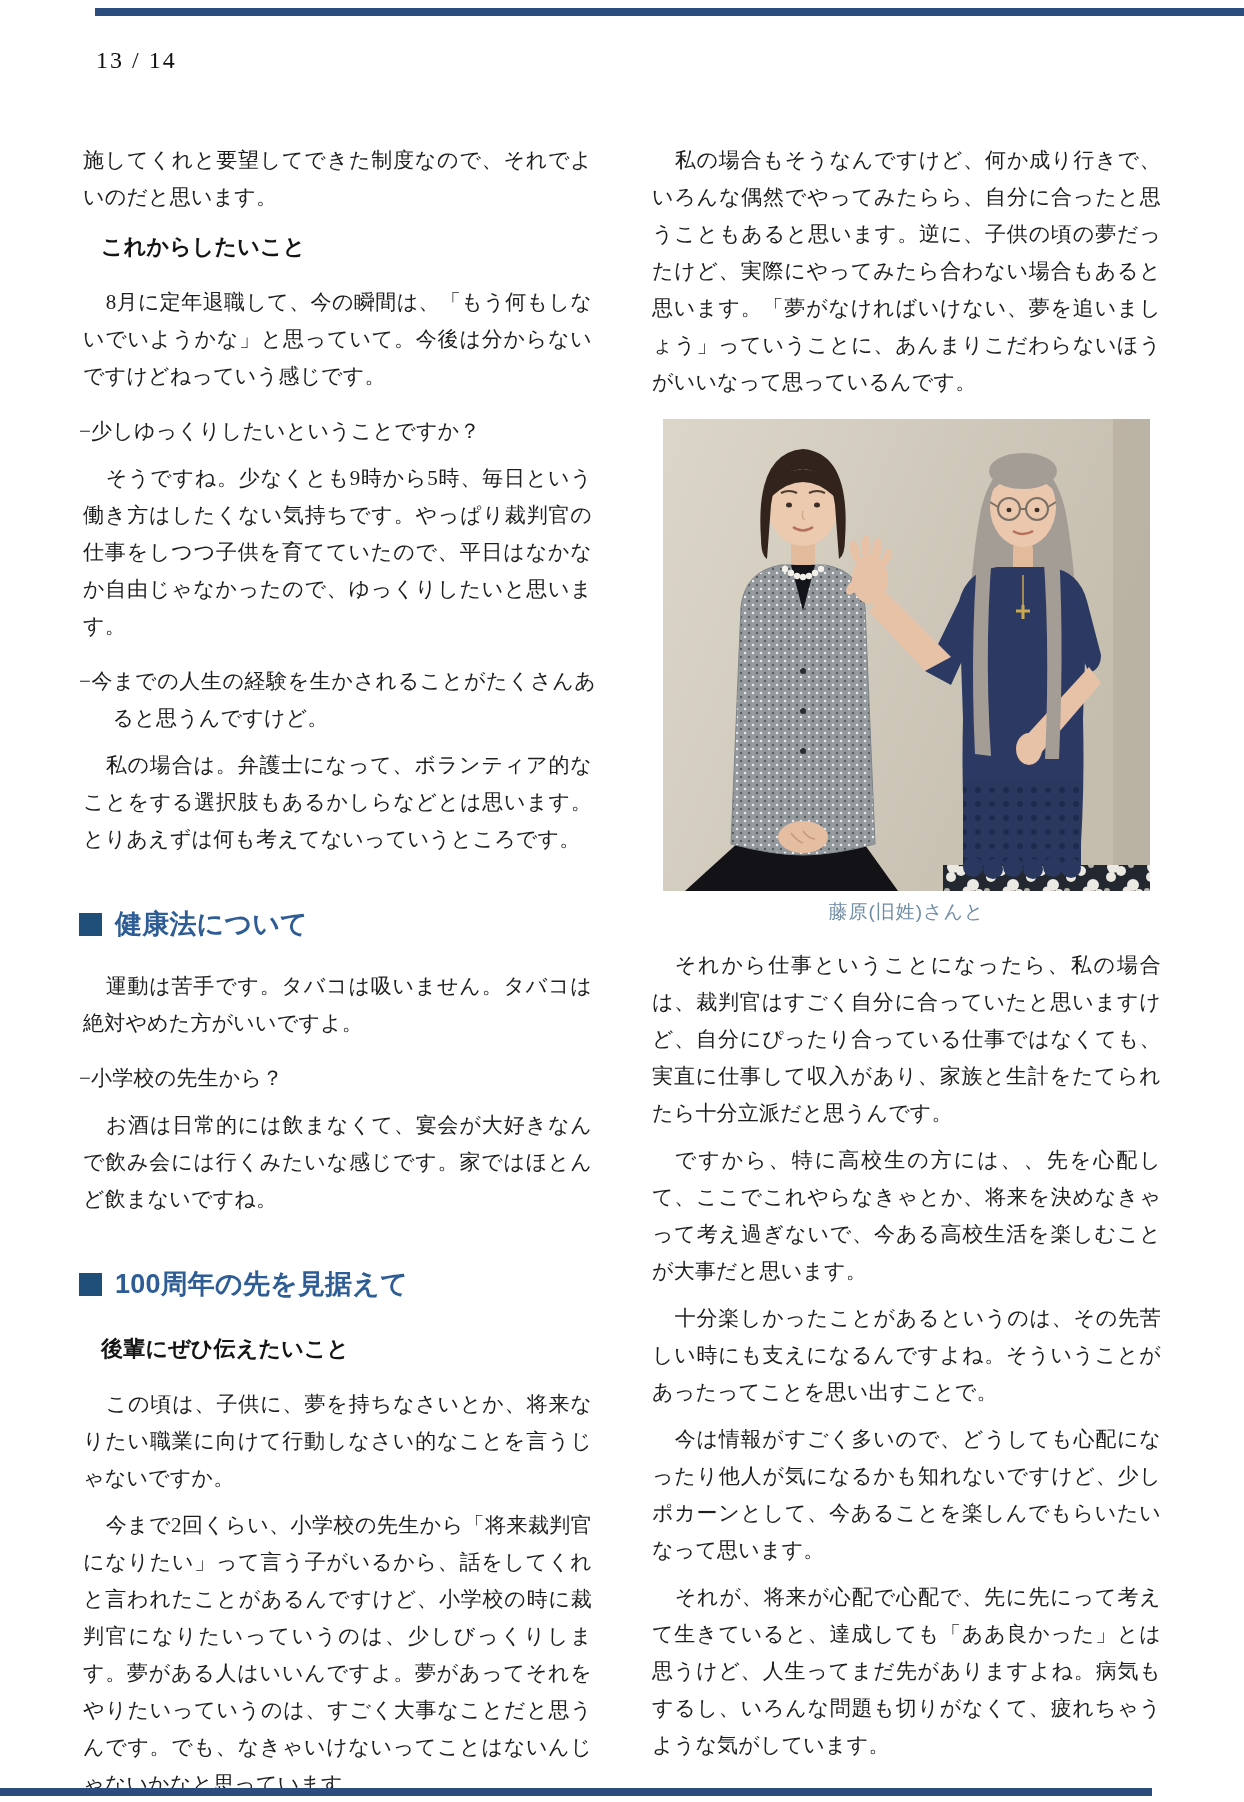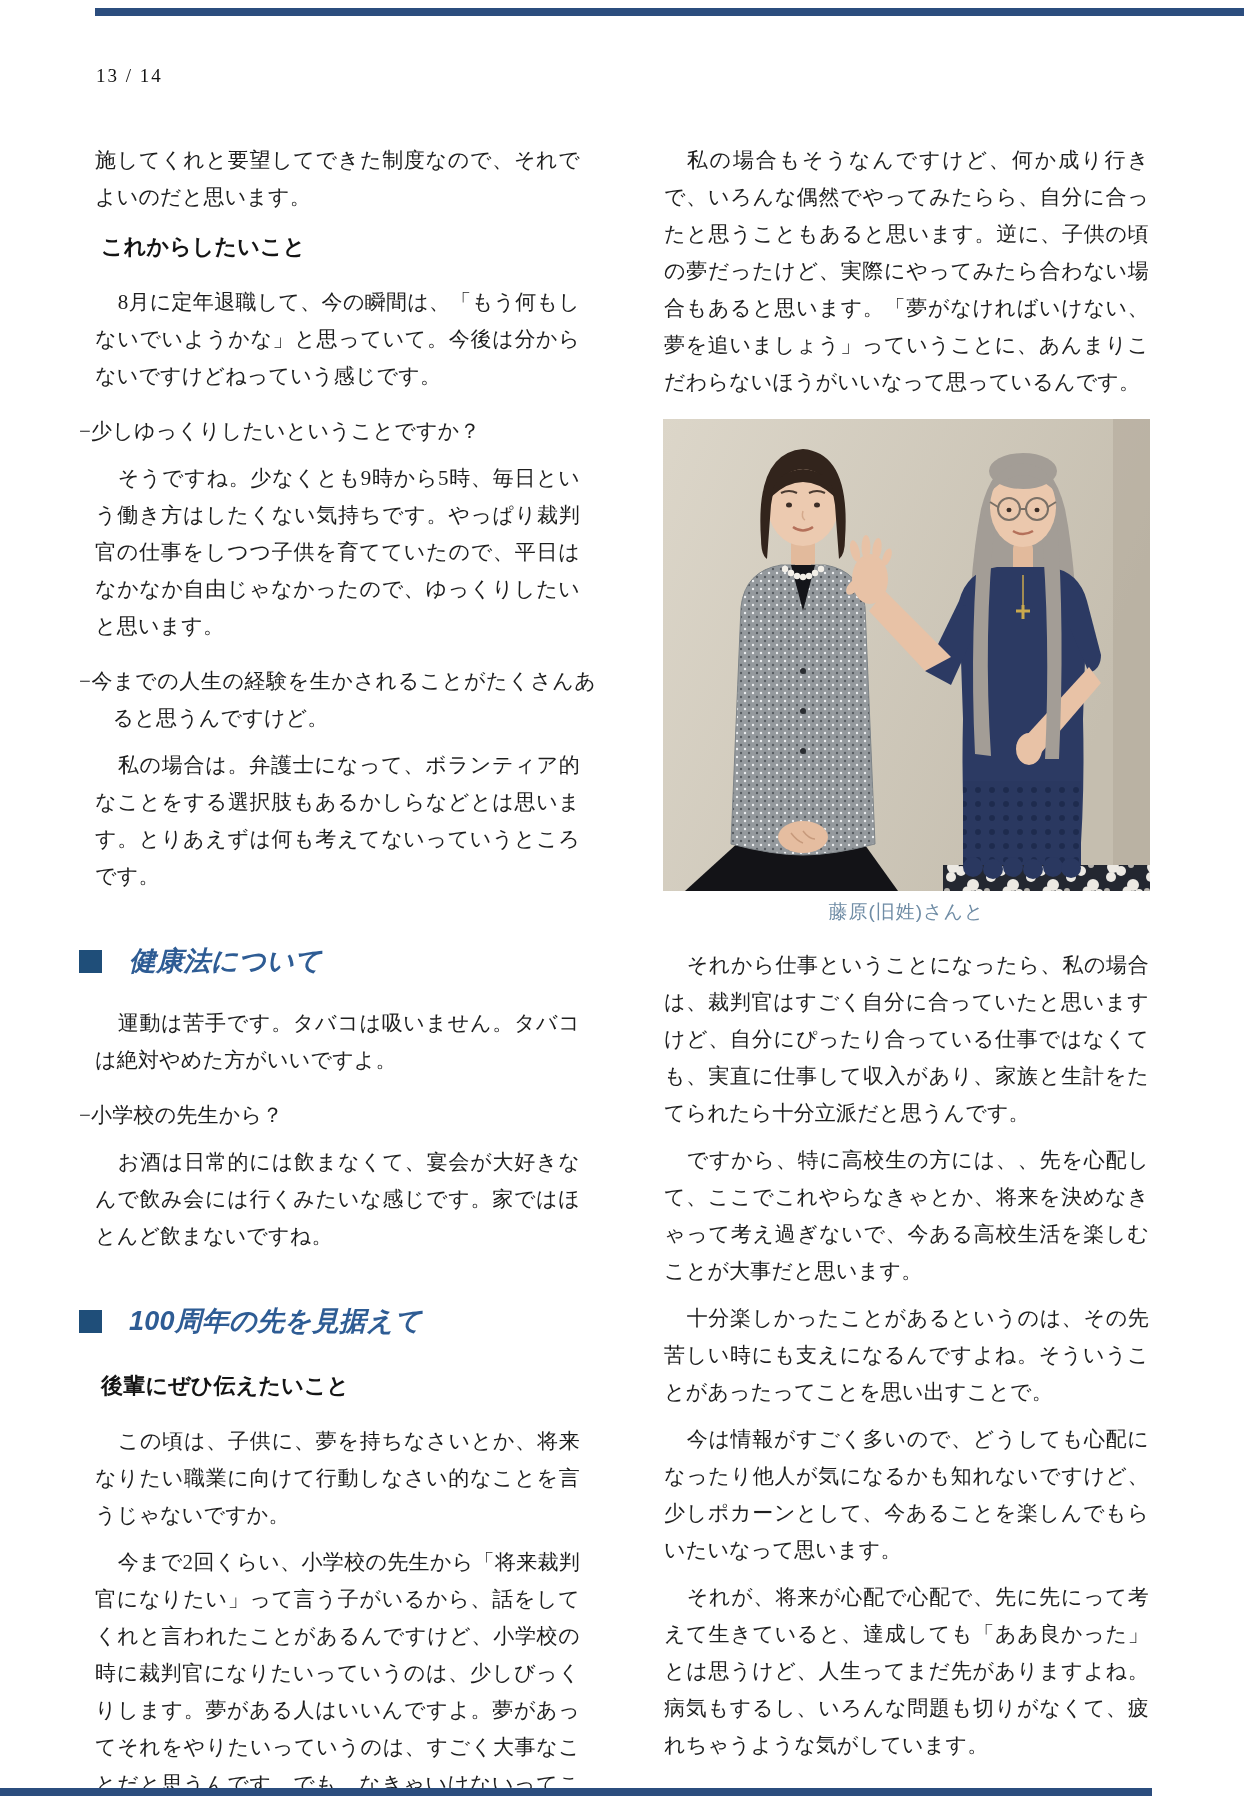--- a/index.html
+++ b/index.html
@@ -2,37 +2,37 @@
 <html lang="ja"><head>
 <meta charset="utf-8">
 <style>
   html,body { margin:0; padding:0; background:#ffffff; }
   .page {
     position:relative; width:1244px; height:1802px; background:#ffffff;
     overflow:hidden; font-family:"Liberation Serif","DejaVu Serif",serif; color:#1e1e1e;
   }
   .header-rule { position:absolute; top:8px; left:95px; width:1149px; height:8px; background:#2B4D7E; }
   .footer-rule { position:absolute; bottom:6px; left:0; width:1152px; height:8px; background:#2B4D7E; }
-  .page-number { position:absolute; top:60px; left:96px; font-size:19px; line-height:32px; letter-spacing:2px; color:#111; }
+  .page-number { position:absolute; top:44px; left:96px; font-size:24px; line-height:32px; letter-spacing:2px; color:#111; }
   .columns { position:absolute; top:142px; left:79px; display:flex; gap:52px; }
   .col {
     width:517px; display:flex; flex-direction:column;
     font-size:21px; line-height:37px; text-align:justify; letter-spacing:0.2px;
   }
-  .p { margin:0 16px 10px; text-indent:1.08em; }
+  .p { margin:0 4px 10px; text-indent:1.08em; }
   .p.flush { text-indent:0; }
   .q { margin:8px 0 10px; padding-left:1.6em; text-indent:-1.6em; }
   .subhead {
     margin:6px 0 22px; padding-left:1em; font-family:"Liberation Sans","DejaVu Sans",sans-serif;
     font-weight:bold; font-size:22px; line-height:30px; color:#141414;
   }
   .section {
-    margin:36px 0 24px; display:flex; align-items:center; gap:27px;
+    margin:36px 0 24px; display:flex; align-items:center; gap:13px;
     font-family:"Liberation Sans","DejaVu Sans",sans-serif; font-weight:bold;
-    font-size:27px; line-height:40px; color:#2E5C94;font-style:italic;
+    font-size:27px; line-height:40px; color:#2E5C94;
   }
   .bullet { width:23px; height:23px; background:#1F4E79; flex:none; }
   figure.photo-block { margin:8px auto; width:487px; }
   figure.photo-block svg { display:block; }
   figcaption.photo-caption {
     margin:8px 0 14px; text-align:center; font-family:"Liberation Sans","DejaVu Sans",sans-serif;
     font-size:19px; line-height:26px; color:#6F8CA5; letter-spacing:1px;
   }
 </style>
 </head>

